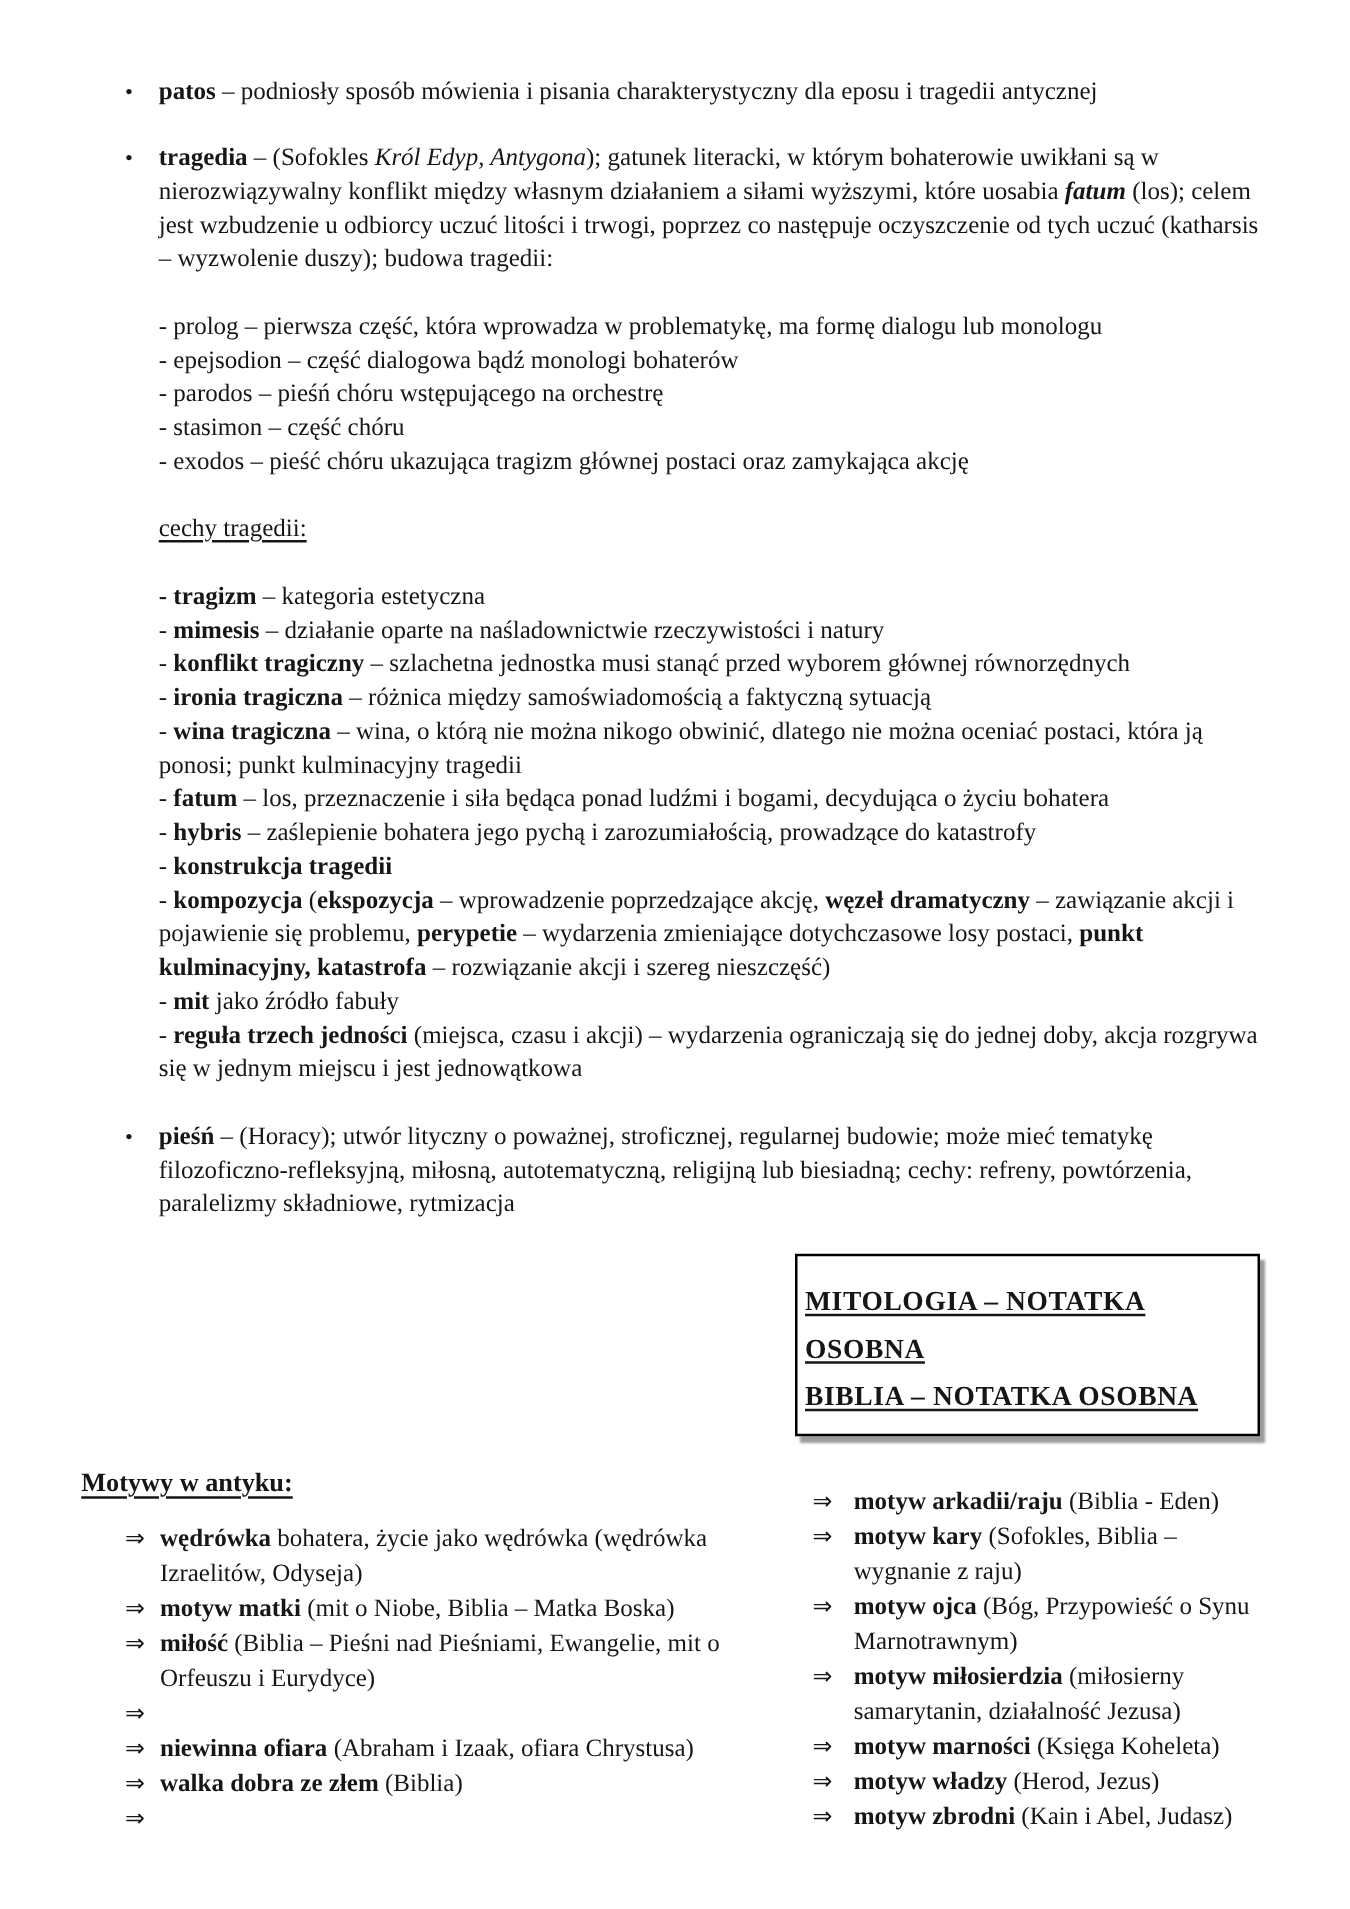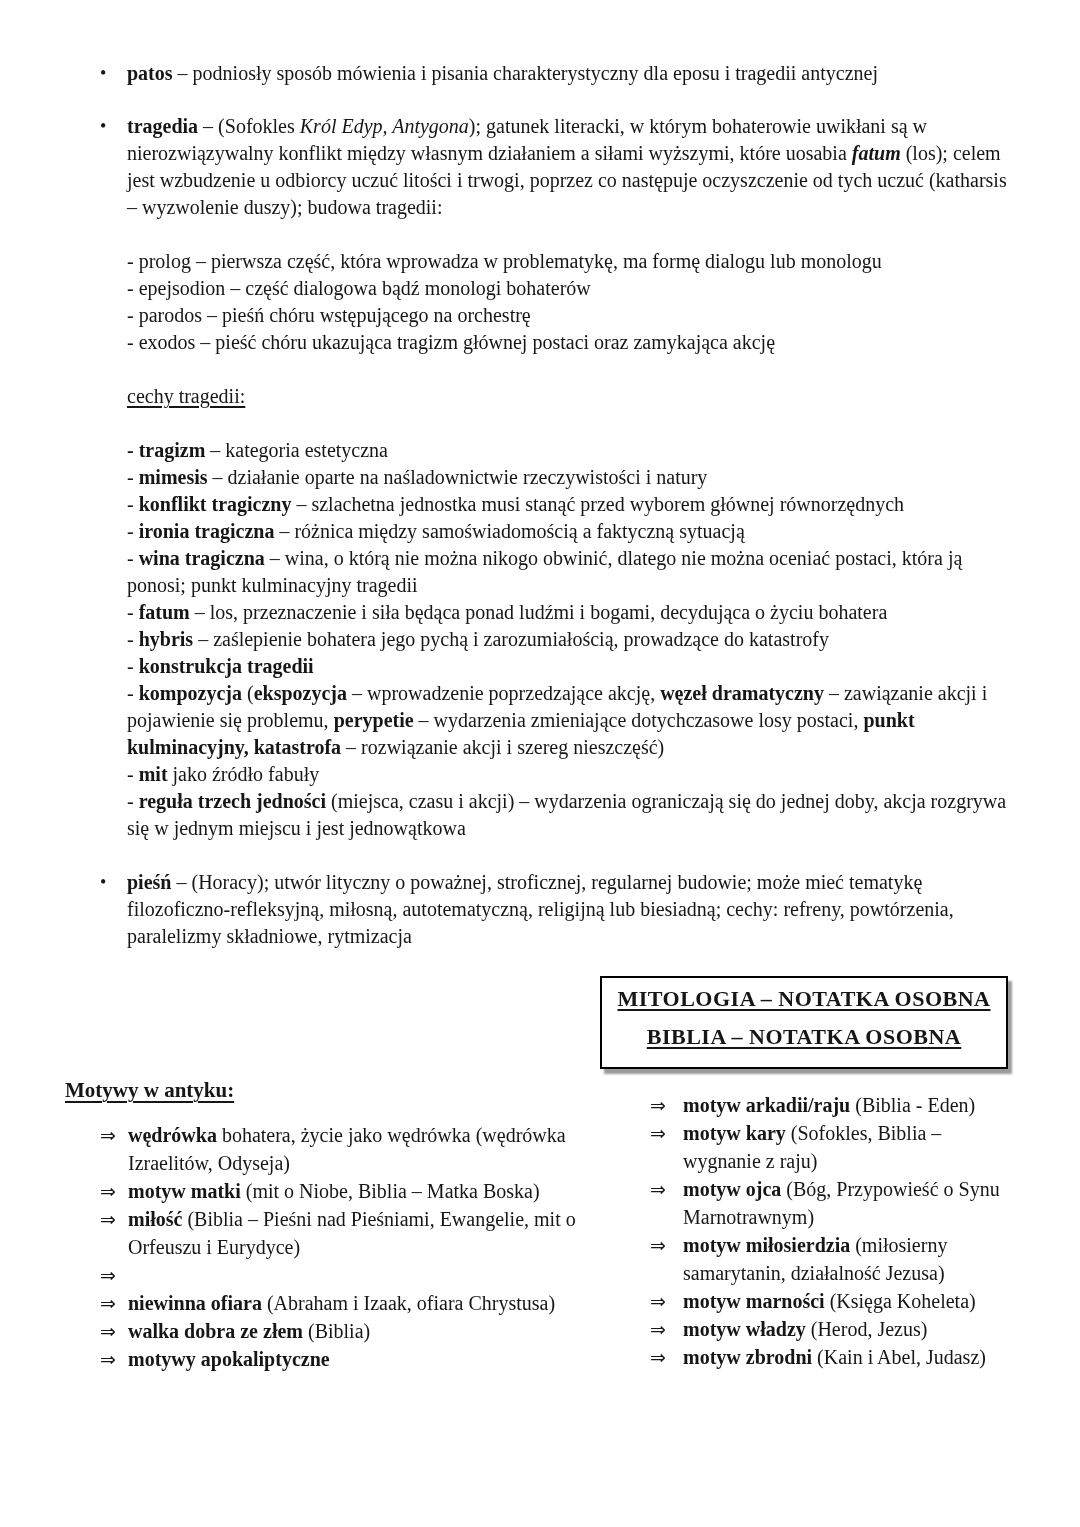--- a/index.html
+++ b/index.html
@@ -36,38 +36,38 @@
   .dash-line{line-height:27px;}
   .cechy-heading{
     text-decoration:underline;
     text-underline-offset:3px;
     margin-bottom:27px;
   }
 
   
   .note-box{
     box-sizing:border-box;
-    width:408px;
+    width:372px;
     margin:26px 5px 0 auto;
     border:2px solid #000000;
     box-shadow:4px 5px 2px #9b9b9b;
-    text-align:center;
-    padding:2px 6px 11px 6px;
+    text-align:left;
+    padding:17px 6px 11px 6px;
     background:#ffffff;
   }
   .note-line{
     font-weight:bold;
     font-size:22px;line-height:38px;
     text-decoration:underline;
     text-underline-offset:3px;
     letter-spacing:0.5px;
   }
 
   
-  .columns{display:flex;gap:65px;margin-top:8px;}
+  .columns{display:flex;gap:65px;margin-top:24px;}
   .col-left{width:520px;}
   .col-right{width:363px;margin-top:14px;}
   .motywy-heading{
     font-weight:bold;font-size:21px;line-height:27px;
     text-decoration:underline;text-underline-offset:4px;
     margin-bottom:17px;
   }
   .arrow-item{display:flex;line-height:28px;}
   .col-left .arrow-item{padding-left:35px;}
   .arrow-marker{
@@ -93,20 +93,21 @@
     <div class="bullet-text"><span class="b">tragedia</span><span> – (Sofokles </span><span class="i">Król Edyp, Antygona</span><span>); gatunek literacki, w którym bohaterowie uwikłani są w nierozwiązywalny konflikt między własnym działaniem a siłami wyższymi, które uosabia </span><span class="b i">fatum</span><span> (los); celem jest wzbudzenie u odbiorcy uczuć litości i trwogi, poprzez co następuje oczyszczenie od tych uczuć (katharsis – wyzwolenie duszy); budowa tragedii:</span></div>
   </div>
 
   <div class="indent dash-list">
   <div class="dash-line"><span><span>- prolog – pierwsza część, która wprowadza w problematykę, ma formę dialogu lub monologu</span></span></div>
 
   <div class="dash-line"><span><span>- epejsodion – część dialogowa bądź monologi bohaterów</span></span></div>
 
   <div class="dash-line"><span><span>- parodos – pieśń chóru wstępującego na orchestrę</span></span></div>
 
+  <div class="dash-line"><span><span>- stasimon – część chóru</span></span></div>
 
   <div class="dash-line"><span><span>- exodos – pieść chóru ukazująca tragizm głównej postaci oraz zamykająca akcję</span></span></div>
 </div>
 
   <div class="indent cechy-heading">cechy tragedii:</div>
 
   <div class="indent dash-list">
   <div class="dash-line"><span><span class="b">- tragizm</span><span> – kategoria estetyczna</span></span></div>
 
   <div class="dash-line"><span><span>- </span><span class="b">mimesis</span><span> – działanie oparte na naśladownictwie rzeczywistości i natury</span></span></div>
@@ -168,21 +169,20 @@
     <div class="arrow-text"><span class="b">niewinna ofiara</span><span> (Abraham i Izaak, ofiara Chrystusa)</span></div>
   </div>
 
   <div class="arrow-item">
     <span class="arrow-marker">⇒</span>
     <div class="arrow-text"><span class="b">walka dobra ze złem</span><span> (Biblia)</span></div>
   </div>
 
   <div class="arrow-item">
     <span class="arrow-marker">⇒</span>
-    <div class="arrow-text"><span class="b">motywy apokaliptyczne</span></div>
   </div>
 </div>
     </div>
     <div class="col-right">
       <div class="arrow-list">
   <div class="arrow-item">
     <span class="arrow-marker">⇒</span>
     <div class="arrow-text"><span class="b">motyw arkadii/raju</span><span> (Biblia - Eden)</span></div>
   </div>
 

